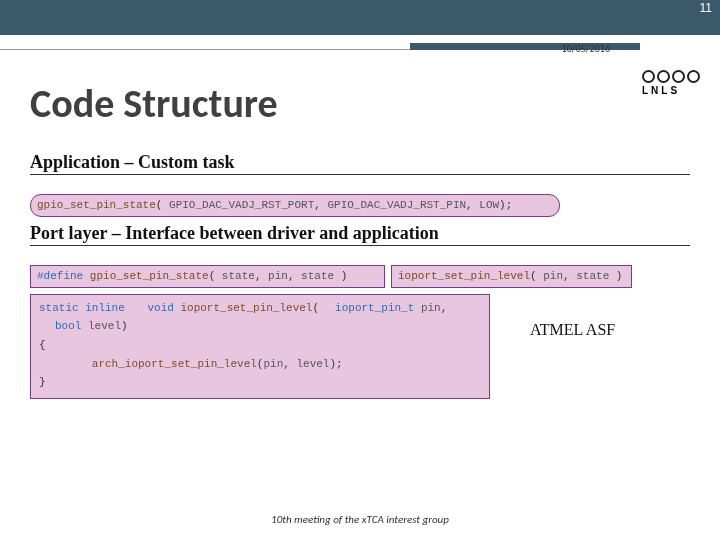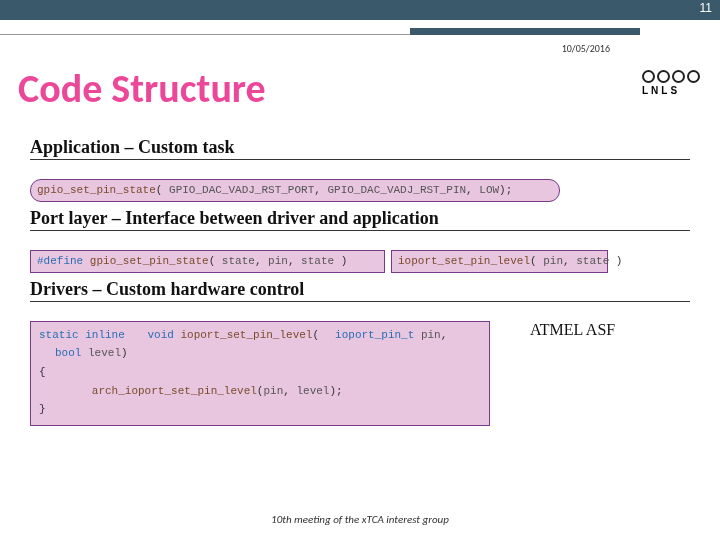--- a/index.html
+++ b/index.html
@@ -5,21 +5,21 @@
   * { margin: 0; padding: 0; box-sizing: border-box; }
   body {
     width: 720px;
     height: 540px;
     background: #fff;
     font-family: Georgia, serif;
     position: relative;
     overflow: hidden;
   }
   .topbar {
-    height: 20px;
+    height: 35px;
     background: #3a5a6b;
     position: relative;
   }
   .page-num {
     position: absolute;
     right: 8px;
     top: 1px;
     color: #fff;
     font-family: Arial, sans-serif;
     font-size: 12px;
@@ -49,22 +49,22 @@
     right: 110px;
     top: 42px;
     font-family: Calibri, Arial, sans-serif;
     font-size: 10px;
     color: #333;
   }
   .title {
     font-family: "Segoe UI", Calibri, Arial, sans-serif;
     font-weight: 600;
     font-size: 40px;
-    color: #ec4899;
-    margin: 26px 0 24px 18px;
+    color: #404040;
+    margin: 26px 0 24px 30px;
   }
   .logo {
     position: absolute;
     right: 20px;
     top: 70px;
     text-align: left;
   }
   .logo-rings {
     display: flex;
     gap: 2px;
@@ -111,21 +111,21 @@
     line-height: 1.35;
     color: #333;
     white-space: nowrap;
   }
   .codebox.narrow { width: 530px; border-radius: 11px; }
   .dual {
     display: flex;
     gap: 6px;
   }
   .dual .codebox:first-child { flex: 0 0 auto; width: 355px; }
-  .dual .codebox:last-child { flex: 0 0 auto; width: 217px; }
+  .dual .codebox:last-child { flex: 0 0 auto; width: 241px; }
   .cw-keyword { color: #2b6db3; text-align: right; }
   .cw-func { color: #7b4b2a; }
   .cw-type { color: #2b6db3; margin-left: 16px; }
   .cw-param { color: #555; }
   .tallbox {
     background: #e8c6e0;
     border: 1.5px solid #7a3a8a;
     padding: 4px 8px 6px 8px;
     font-family: Consolas, "Courier New", monospace;
     font-size: 11px;
@@ -186,19 +186,18 @@
 
 <div class="section" style="margin-top:6px">
   <div class="heading">Port layer – Interface between driver and application</div>
   <div class="dual">
     <div class="codebox"><span class="cw-keyword">#define</span> <span class="cw-func">gpio_set_pin_state</span>( <span class="cw-param">state</span>, <span class="cw-param">pin</span>, <span class="cw-param">state</span> )</div>
     <div class="codebox"><span class="cw-func">ioport_set_pin_level</span>( <span class="cw-param">pin</span>, <span class="cw-param">state</span> )</div>
   </div>
 </div>
 
 <div class="section" style="margin-top:6px">
-  <div class="heading">Drivers – Custom hardware control</div>
   <div class="tallbox"><span class="cw-keyword">static</span> <span class="cw-keyword">inline</span> <span class="cw-type">void</span> <span class="cw-func">ioport_set_pin_level</span>(<span class="cw-type">ioport_pin_t</span> <span class="cw-param">pin</span>, <span class="cw-type">bool</span> <span class="cw-param">level</span>)<br>{<br>&nbsp;&nbsp;&nbsp;&nbsp;&nbsp;&nbsp;&nbsp;&nbsp;<span class="cw-func">arch_ioport_set_pin_level</span>(<span class="cw-param">pin</span>, <span class="cw-param">level</span>);<br>}</div>
 </div>
 
 <div class="aside">ATMEL ASF</div>
 
 <div class="footer">10th meeting of the xTCA interest group</div>
 
 </body></html>

